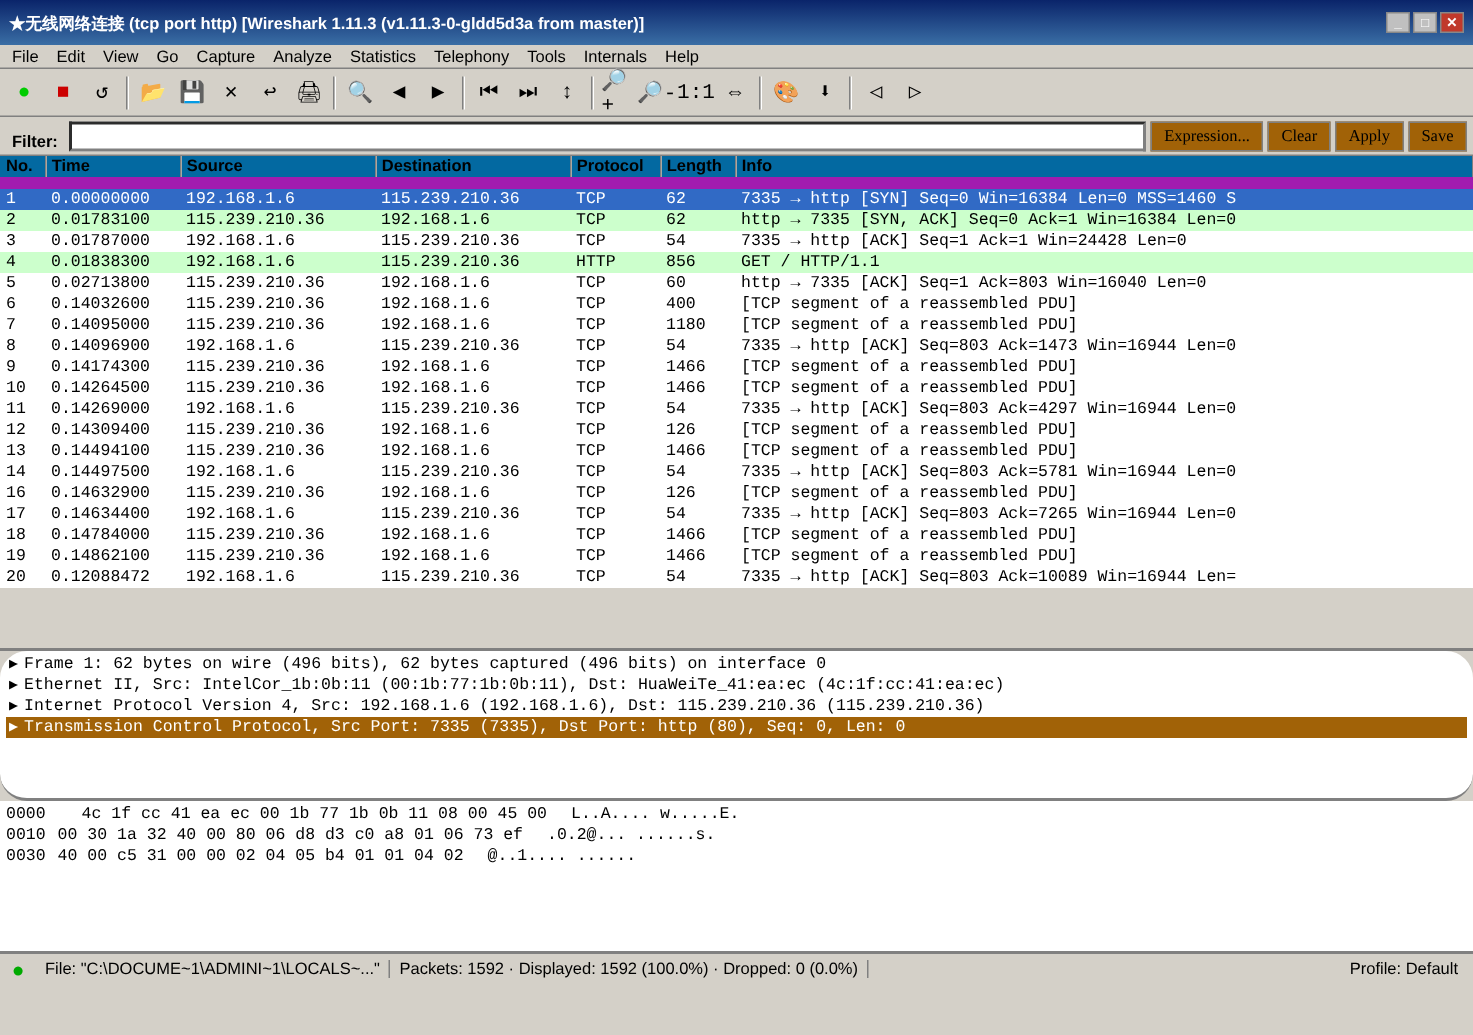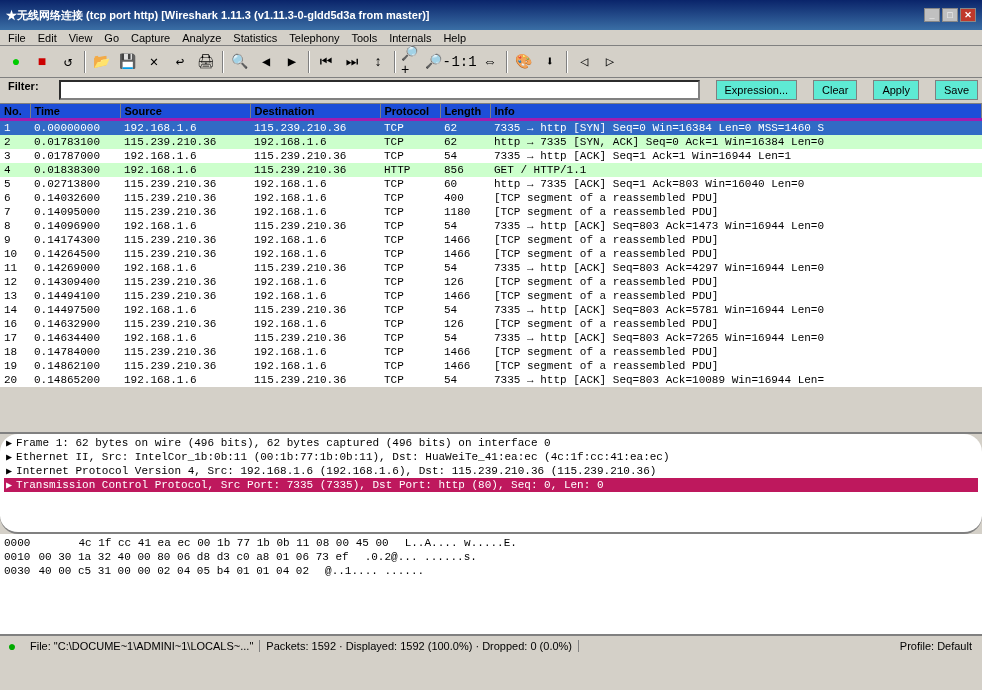--- a/index.html
+++ b/index.html
@@ -76,65 +76,65 @@
       width: 2px; height: 22px;
       border-left: 1px solid #808080;
       border-right: 1px solid #fff;
       margin: 0 2px;
     }
 
     
     #filter-bar {
       background: #d4d0c8;
       display: flex;
-      align-items: flex-start;
+      align-items: flex-end;
       height: 26px;
       padding: 2px 4px;
       border-bottom: 1px solid #808080;
-      gap: 16px;
+      gap: 3px;
     }
     #filter-label {
       font-family: 'Tahoma', sans-serif;
       font-size: 11px;
       font-weight: bold;
       padding: 0 4px;
     }
     #filter-input {
       flex: 1;
       height: 20px;
       border: 2px inset #808080;
       background: white;
       font-family: 'Tahoma', sans-serif;
       font-size: 11px;
       padding: 0 2px;
     }
     .filter-btn {
-      font-family: Liberation Sans, sans-serif;
+      font-family: Liberation Serif, serif;
       font-size: 11px;
       padding: 2px 8px;
-      background: #5eead4;
+      background: #a16207;
       border: 1px solid #808080;
       cursor: pointer;
       height: 20px;
     }
 
     
     #packet-list-container {
       height: 330px;
       overflow-y: auto;
       overflow-x: hidden;
       border-bottom: 2px solid #808080;
     }
     #packet-list {
       width: 100%;
       border-collapse: collapse;
     }
     #packet-list thead tr {
-      background: #1d4ed8;
-      border-bottom: 3px solid #a21caf;
+      background: #0369a1;
+      border-bottom: 8px solid #a21caf;
       position: sticky;
       top: 0;
     }
     #packet-list thead th {
       font-family: 'Tahoma', sans-serif;
       font-size: 11px;
       font-weight: bold;
       text-align: left;
       padding: 1px 4px;
       border-right: 1px solid #808080;
@@ -171,21 +171,21 @@
       padding: 2px 4px;
       font-family: 'Courier New', Courier, monospace;
       font-size: 11px;
       border-radius: 18px;
     }
     .detail-row {
       padding: 1px 2px;
       cursor: pointer;
       white-space: nowrap;
     }
-    .detail-row.selected { background: #be185d; color: white; }
+    .detail-row.selected { background: #a16207; color: white; }
     .detail-expand { margin-right: 4px; font-size: 10px; }
 
     
     #hex-dump {
       height: 100px;
       background: white;
       overflow-y: auto;
       padding: 2px 4px;
       font-family: 'Courier New', Courier, monospace;
       font-size: 11px;
@@ -318,21 +318,21 @@
           <td class="col-len">62</td>
           <td class="col-info">http → 7335 [SYN, ACK] Seq=0 Ack=1 Win=16384 Len=0</td>
         </tr>
         <tr class="row-white">
           <td class="col-no">3</td>
           <td class="col-time">0.01787000</td>
           <td class="col-src">192.168.1.6</td>
           <td class="col-dst">115.239.210.36</td>
           <td class="col-proto">TCP</td>
           <td class="col-len">54</td>
-          <td class="col-info">7335 → http [ACK] Seq=1 Ack=1 Win=16944 Len=1</td>
+          <td class="col-info">7335 → http [ACK] Seq=1 Ack=1 Win=24428 Len=0</td>
         </tr>
         <tr class="row-green">
           <td class="col-no">4</td>
           <td class="col-time">0.01838300</td>
           <td class="col-src">192.168.1.6</td>
           <td class="col-dst">115.239.210.36</td>
           <td class="col-proto">HTTP</td>
           <td class="col-len">856</td>
           <td class="col-info">GET / HTTP/1.1</td>
         </tr>
@@ -457,40 +457,40 @@
           <td class="col-no">19</td>
           <td class="col-time">0.14862100</td>
           <td class="col-src">115.239.210.36</td>
           <td class="col-dst">192.168.1.6</td>
           <td class="col-proto">TCP</td>
           <td class="col-len">1466</td>
           <td class="col-info">[TCP segment of a reassembled PDU]</td>
         </tr>
         <tr class="row-white">
           <td class="col-no">20</td>
-          <td class="col-time">0.14865200</td>
+          <td class="col-time">0.12088472</td>
           <td class="col-src">192.168.1.6</td>
           <td class="col-dst">115.239.210.36</td>
           <td class="col-proto">TCP</td>
           <td class="col-len">54</td>
           <td class="col-info">7335 → http [ACK] Seq=803 Ack=10089 Win=16944 Len=</td>
         </tr>
       </tbody>
   </table>
 </div>
 
 <div id="packet-details">
 <div class="detail-row"><span class="detail-expand">▶</span><span>Frame 1: 62 bytes on wire (496 bits), 62 bytes captured (496 bits) on interface 0</span></div>
     <div class="detail-row"><span class="detail-expand">▶</span><span>Ethernet II, Src: IntelCor_1b:0b:11 (00:1b:77:1b:0b:11), Dst: HuaWeiTe_41:ea:ec (4c:1f:cc:41:ea:ec)</span></div>
     <div class="detail-row"><span class="detail-expand">▶</span><span>Internet Protocol Version 4, Src: 192.168.1.6 (192.168.1.6), Dst: 115.239.210.36 (115.239.210.36)</span></div>
     <div class="detail-row selected"><span class="detail-expand">▶</span><span>Transmission Control Protocol, Src Port: 7335 (7335), Dst Port: http (80), Seq: 0, Len: 0</span></div>
   </div>
 
 <div id="hex-dump">
-<div><span style="color: rgb(0, 0, 0); margin-right: 24px;">0000</span><span style="margin-right: 16px; margin-left: 24px;">4c 1f cc 41 ea ec 00 1b  77 1b 0b 11 08 00 45 00</span><span>L..A.... w.....E.</span></div>
+<div><span style="color: rgb(0, 0, 0); margin-right: 24px;">0000</span><span style="margin-right: 16px;">4c 1f cc 41 ea ec 00 1b  77 1b 0b 11 08 00 45 00</span><span>L..A.... w.....E.</span></div>
     <div><span style="color: rgb(0, 0, 0); margin-right: 8px;">0010</span><span style="margin-right: 16px;">00 30 1a 32 40 00 80 06  d8 d3 c0 a8 01 06 73 ef</span><span>.0.2@... ......s.</span></div>
     <div><span style="color: rgb(0, 0, 0); margin-right: 8px;">0030</span><span style="margin-right: 16px;">40 00 c5 31 00 00 02 04  05 b4 01 01 04 02</span><span>@..1.... ......</span></div>
   </div>
 
 <div id="status-bar">
   <div class="status-icon">
     <span style="color: #00aa00; font-size: 14px;">●</span>
   </div>
   <div class="status-segment">File: "C:\DOCUME~1\ADMINI~1\LOCALS~..."</div>
   <div class="status-segment">Packets: 1592  ·  Displayed: 1592 (100.0%)  ·  Dropped: 0 (0.0%)</div>

